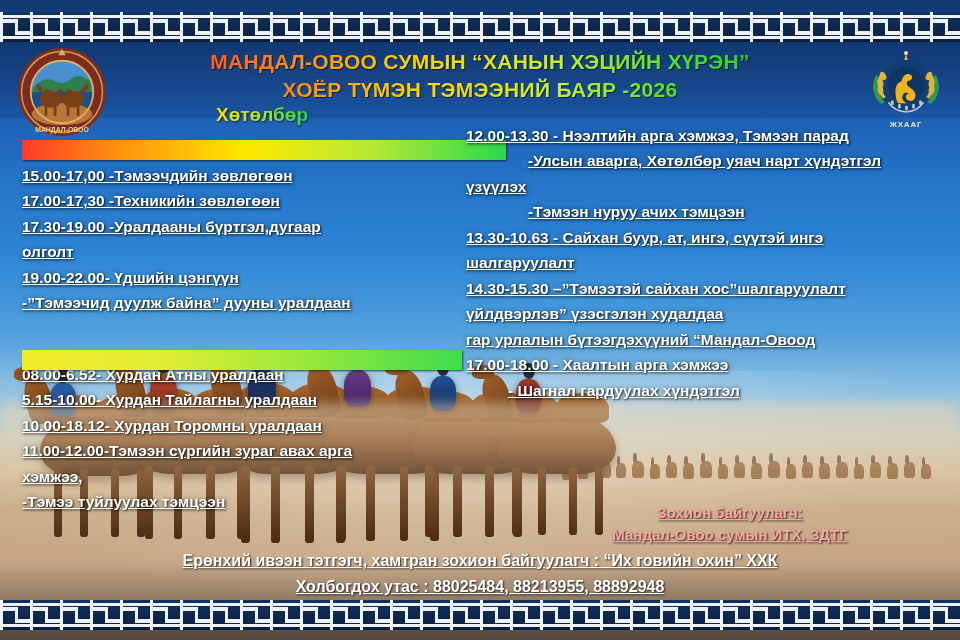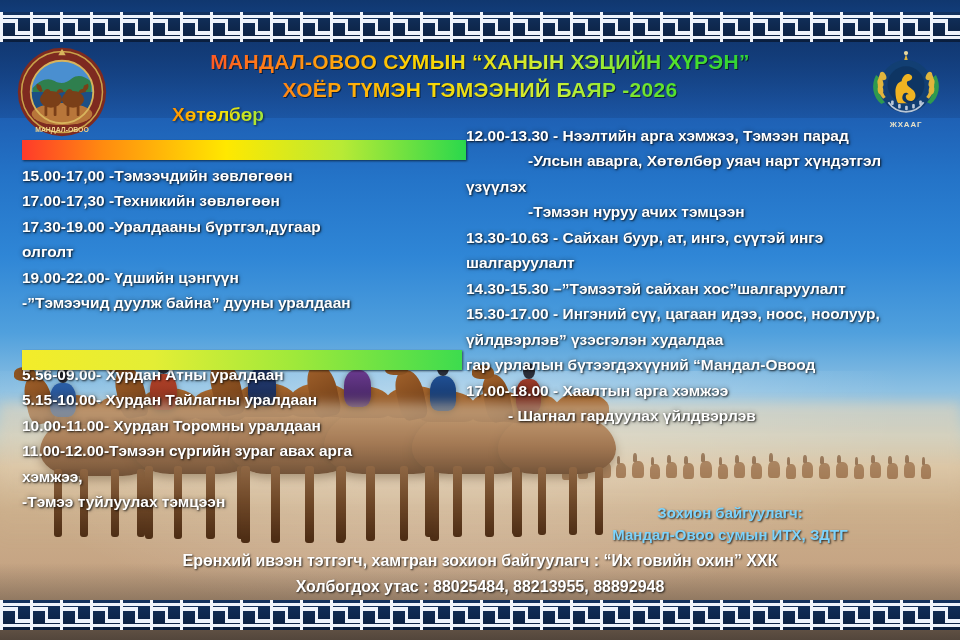--- a/index.html
+++ b/index.html
@@ -139,67 +139,67 @@
     background:linear-gradient(180deg,rgba(17,55,112,.92),rgba(25,77,150,.55));
     z-index:2;
   }
 
   
   .logo{position:absolute;z-index:8;}
   .logo-left{left:16px;top:46px;width:92px;height:92px;}
   .logo-right{left:862px;top:44px;width:88px;height:92px;}
 
   
-  .txt{position:absolute;z-index:7;}
+  .txt{position:absolute;z-index:7;text-decoration:underline;}
   .title{
     left:160px;top:48px;width:640px;text-align:center;
     font-size:21px;font-weight:bold;line-height:1.32;
     letter-spacing:.3px;
     background:linear-gradient(90deg,#ff3b2f 0%,#ff7a18 16%,#ffd400 40%,#c8ef38 62%,#49e02a 82%,#18c742 100%);
     -webkit-background-clip:text;background-clip:text;
     color:transparent;-webkit-text-fill-color:transparent;
     filter:drop-shadow(1px 1px 0 rgba(0,0,0,.55));
   }
   .heading-prog{
-    left:128px;top:104px;width:180px;text-align:center;
+    left:128px;top:104px;width:180px;text-align:right;
     font-size:19px;font-weight:bold;
     background:linear-gradient(90deg,#ff4a2a 0%,#ff8a00 22%,#ffe000 50%,#9ee63c 76%,#24d84a 100%);
     -webkit-background-clip:text;background-clip:text;
     color:transparent;-webkit-text-fill-color:transparent;
     filter:drop-shadow(1px 1px 1px rgba(0,0,0,.6));
   }
   .daterow{
     font-size:17px;font-weight:bold;font-style:italic;
     filter:drop-shadow(1px 1px 1px rgba(0,0,0,.6));
     -webkit-background-clip:text;background-clip:text;
     color:transparent;-webkit-text-fill-color:transparent;
   }
   .date1{
-    left:22px;top:140px;width:444px;
+    left:22px;top:140px;width:484px;
     background:linear-gradient(90deg,#ff3a2a 0%,#ff8a10 18%,#ffe800 46%,#b8ea35 72%,#2ad84c 100%);
   }
   .date2{
     left:22px;top:350px;width:440px;
     background:linear-gradient(90deg,#f3ec2a 0%,#e3ee35 30%,#9fe93a 62%,#3ddc4e 100%);
   }
 
   .col{
     font-size:15.5px;line-height:1.58;color:#ffffff;font-weight:bold;
     text-shadow:1px 1px 2px rgba(0,0,0,.75),0 0 5px rgba(0,0,0,.45);
   }
   .col-left{left:22px;top:164px;width:432px;}
   .col-right{left:466px;top:124px;width:488px;}
   .col p{margin:0 0 1px 0;}
   .col p.ind{padding-left:62px;}
   .col p.ind2{padding-left:62px;}
   .gap{height:16px;}
 
   .organizer{
     left:520px;top:502px;width:420px;text-align:center;
-    font-size:15px;line-height:1.45;color:#7dd3fc;font-weight:bold;
+    font-size:15px;line-height:1.45;color:#fca5a5;font-weight:bold;
     text-shadow:1px 1px 2px rgba(0,0,0,.8);
   }
   .footer1{
     left:80px;top:552px;width:800px;text-align:center;
     font-size:16px;color:#fff;font-weight:bold;
     text-shadow:1px 1px 2px rgba(0,0,0,.8);
   }
   .footer2{
     left:80px;top:578px;width:800px;text-align:center;
     font-size:16px;color:#fff;font-weight:bold;
@@ -461,43 +461,42 @@
 
   <div class="txt col col-left">
     <p>15.00-17,00 -Тэмээчдийн зөвлөгөөн</p>
     <p>17.00-17,30 -Техникийн зөвлөгөөн</p>
     <p>17.30-19.00 -Уралдааны бүртгэл,дугаар</p>
     <p>олголт</p>
     <p>19.00-22.00- Үдшийн цэнгүүн</p>
     <p>-”Тэмээчид дуулж байна” дууны уралдаан</p>
     <div class="gap"></div>
     <div style="height:30px;"></div>
-    <p>5.56-09.00- Хурдан Атны уралдаан</p>
+    <p>08.00-6.52- Хурдан Атны уралдаан</p>
     <p>5.15-10.00- Хурдан Тайлагны уралдаан</p>
-    <p>10.00-11.00- Хурдан Торомны уралдаан</p>
+    <p>10.00-18.12- Хурдан Торомны уралдаан</p>
     <p>11.00-12.00-Тэмээн сүргийн зураг авах арга</p>
     <p>хэмжээ,</p>
     <p>-Тэмээ туйлуулах тэмцээн</p>
   </div>
 
   <div class="txt daterow date2">2026 оны 01 сарын 27-ны өдөр</div>
 
   <div class="txt col col-right">
     <p>12.00-13.30 - Нээлтийн арга хэмжээ, Тэмээн парад</p>
     <p class="ind">-Улсын аварга, Хөтөлбөр уяач нарт хүндэтгэл</p>
     <p>үзүүлэх</p>
     <p class="ind2">-Тэмээн нуруу ачих тэмцээн</p>
     <p>13.30-10.63 - Сайхан буур, ат, ингэ, сүүтэй ингэ</p>
     <p>шалгаруулалт</p>
     <p>14.30-15.30 –”Тэмээтэй сайхан хос”шалгаруулалт</p>
-    <p>15.30-17.00 - Ингэний сүү, цагаан идээ, ноос, ноолуур,</p>
     <p>үйлдвэрлэв” үзэсгэлэн  худалдаа</p>
     <p>гар урлалын бүтээгдэхүүний “Мандал-Овоод</p>
     <p>17.00-18.00 - Хаалтын арга хэмжээ</p>
-    <p style="padding-left:42px;">- Шагнал гардуулах үйлдвэрлэв</p>
+    <p style="padding-left:42px;">- Шагнал гардуулах хүндэтгэл</p>
   </div>
 
   <div class="txt organizer">
     <div>Зохион байгуулагч:</div>
     <div>Мандал-Овоо  сумын ИТХ, ЗДТГ</div>
   </div>
 
   <div class="txt footer1">Ерөнхий ивээн тэтгэгч, хамтран зохион байгуулагч : “Их говийн охин” ХХК</div>
   <div class="txt footer2">Холбогдох утас : 88025484, 88213955, 88892948</div>
 

